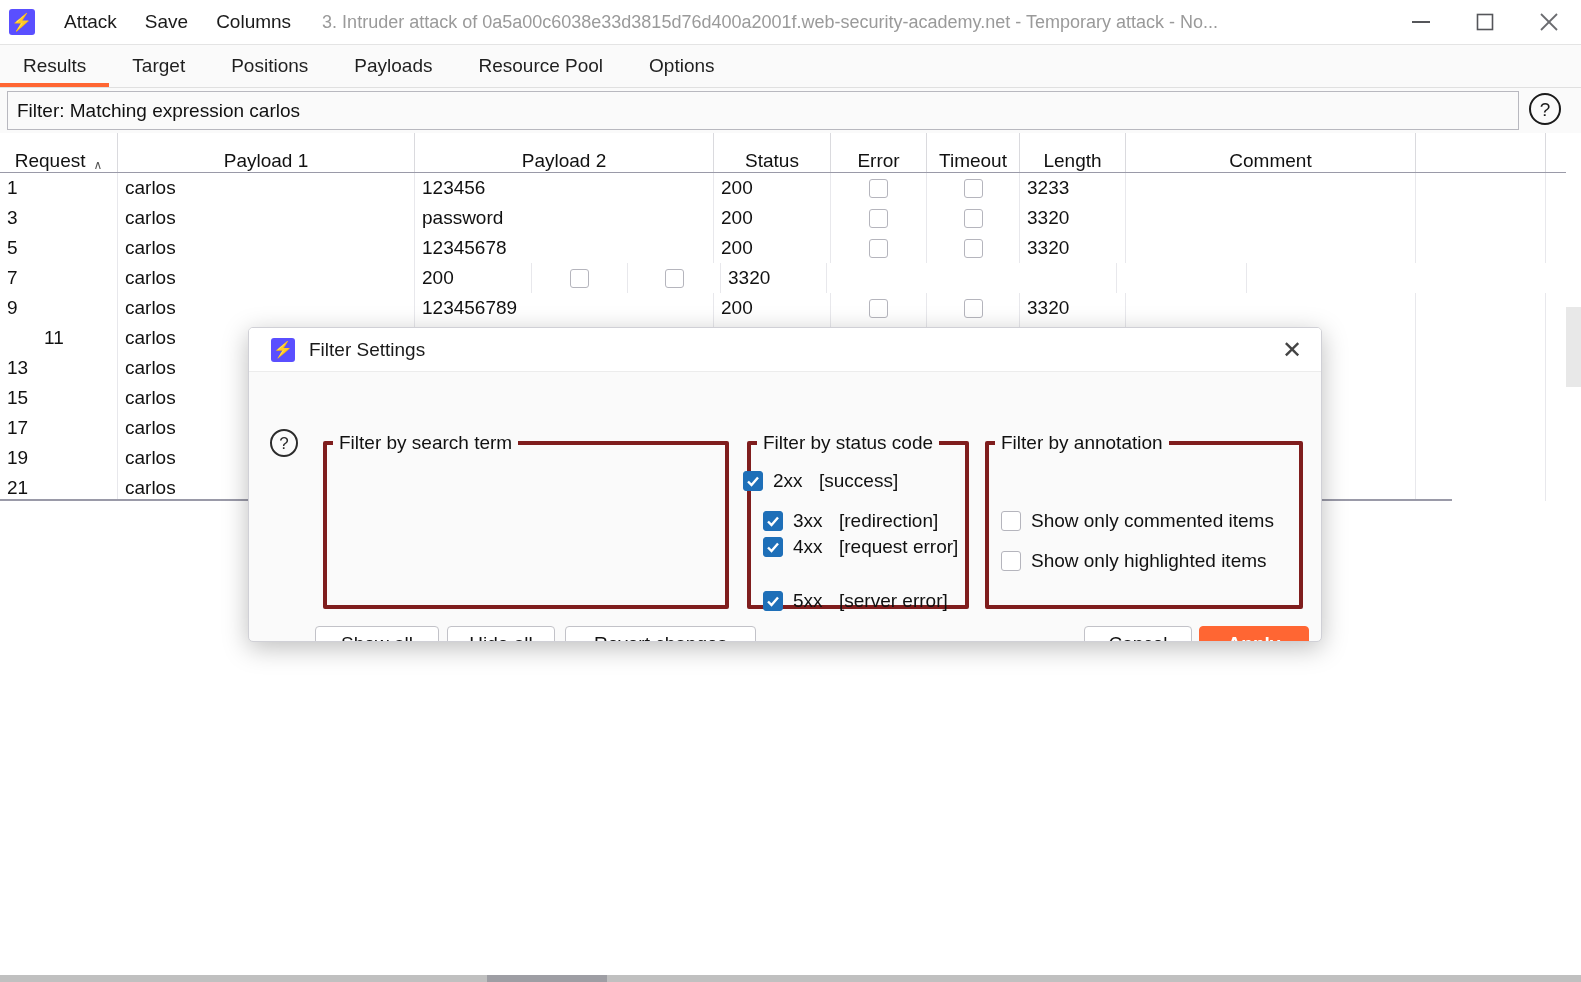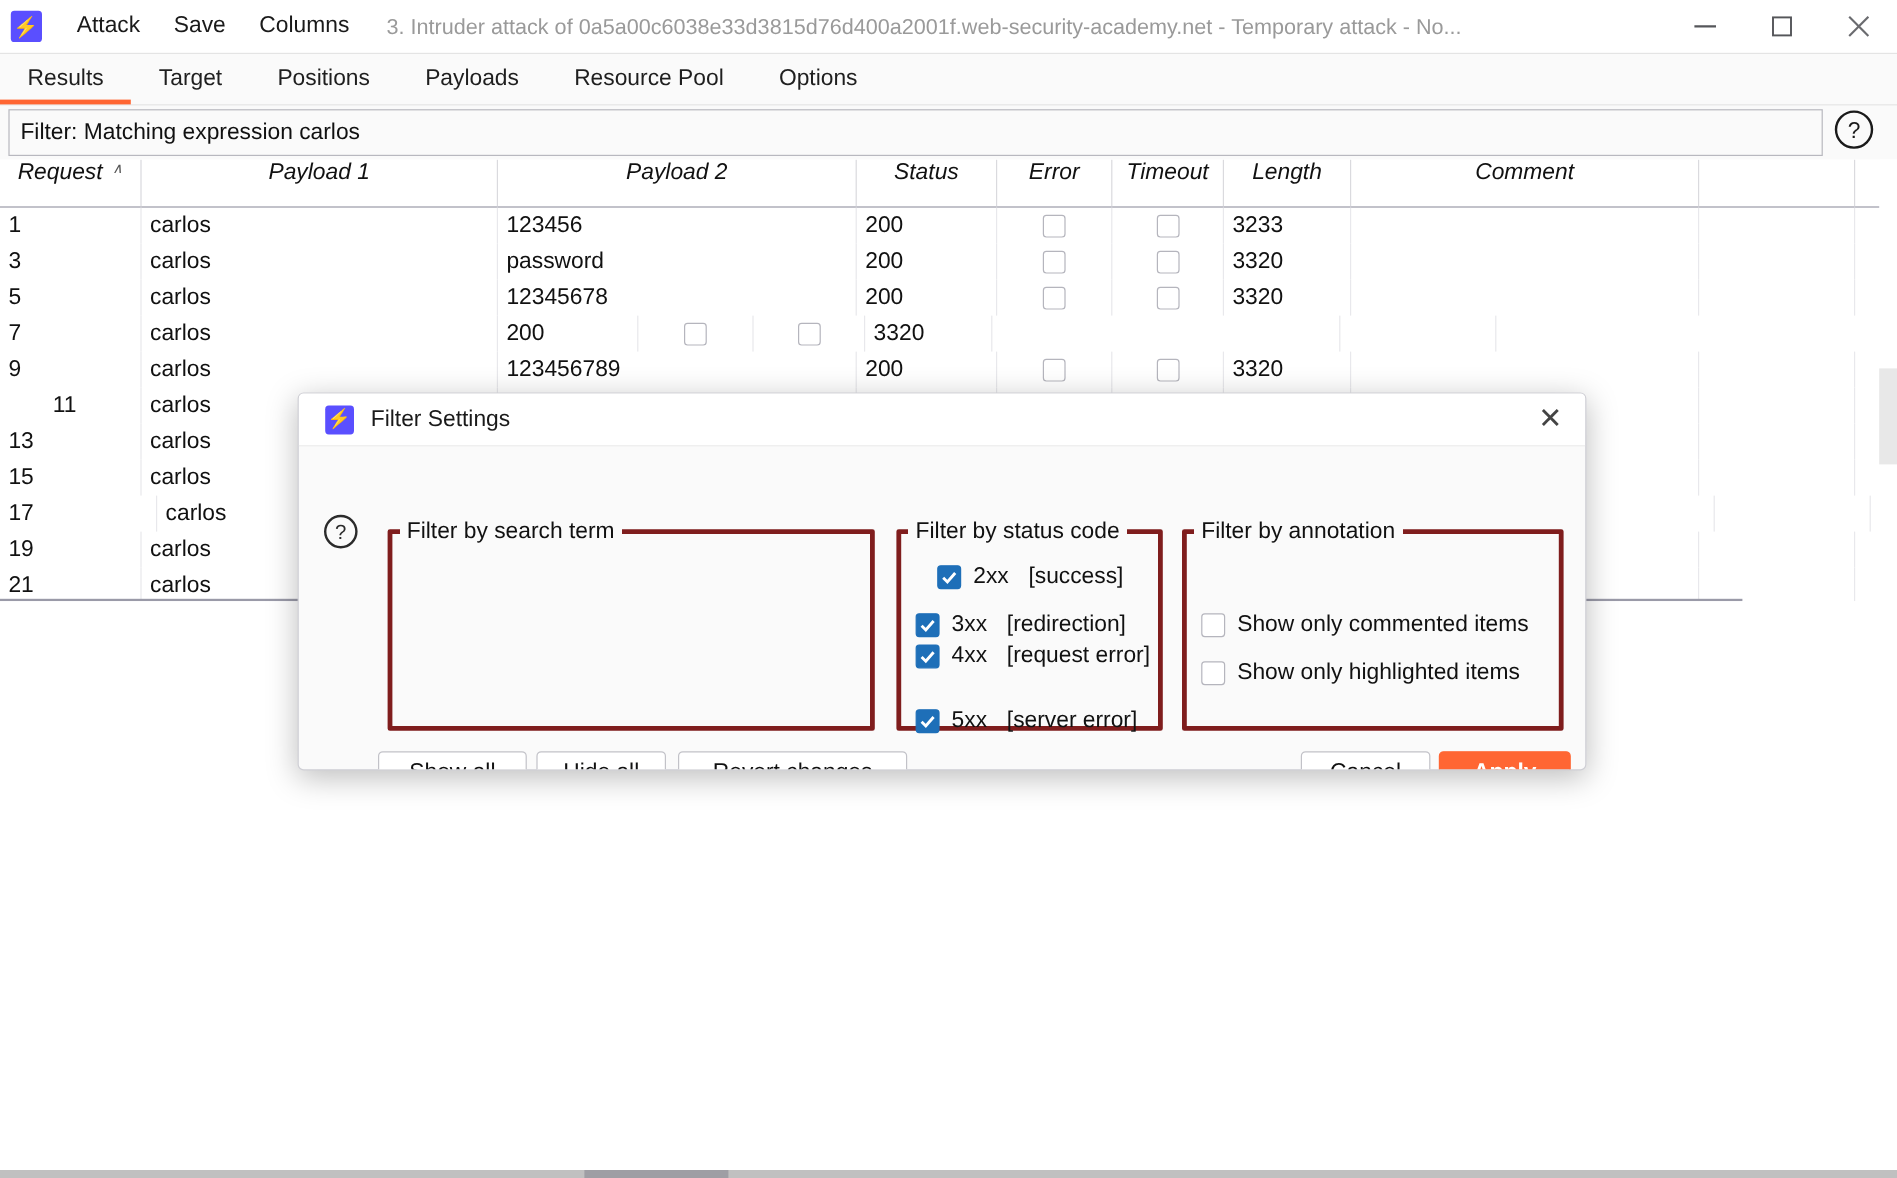--- a/index.html
+++ b/index.html
@@ -80,23 +80,23 @@
   
   #table-wrap {
     position: absolute; left: 0; top: 133px; width: 1581px; height: 368px;
     background: #fff; overflow: hidden;
   }
   #thead {
     display: flex; height: 40px; background: #fff;
     border-bottom: 1px solid #9a9aa8;
   }
   #thead .th {
-    font-size: 19px; color: #111; display: flex; align-items: flex-start;
+    font-size: 19px; color: #111; display: flex; align-items: flex-end;
     justify-content: center; border-right: 1px solid #dadade;
-    position: relative; flex: none; cursor: default; font-style: italic;
+    position: relative; flex: none; cursor: default;
   }
   #thead .th .sortmark { font-size: 12px; margin-left: 8px; color: #555; }
   .trow { display: flex; height: 30px; align-items: center; }
   .trow .td {
     font-size: 19px; color: #111; display: flex; align-items: center;
     border-right: 1px solid #e8e8ec; height: 30px; flex: none;
     cursor: default;
   }
   .td.c-left { padding-left: 7px; justify-content: flex-start; }
   .td.c-center { justify-content: center; }
@@ -416,21 +416,21 @@
           <div class="td c-left" style="width: 297px;">carlos</div>
           <div class="td c-left" style="width: 299px;"></div>
           <div class="td c-left" style="width: 117px;"></div>
           <div class="td c-center" style="width: 96px;"></div>
           <div class="td c-center" style="width: 93px;"></div>
           <div class="td c-left" style="width: 106px;"></div>
           <div class="td c-left" style="width: 290px;"></div>
           <div class="td c-left" style="width: 130px;"></div>
         </div>
         <div class="trow">
-          <div class="td c-left" style="width: 131px;">17</div>
+          <div class="td c-left" style="width: 118px;">17</div>
           <div class="td c-left" style="width: 297px;">carlos</div>
           <div class="td c-left" style="width: 299px;"></div>
           <div class="td c-left" style="width: 117px;"></div>
           <div class="td c-center" style="width: 96px;"></div>
           <div class="td c-center" style="width: 93px;"></div>
           <div class="td c-left" style="width: 106px;"></div>
           <div class="td c-left" style="width: 290px;"></div>
           <div class="td c-left" style="width: 130px;"></div>
         </div>
         <div class="trow">
@@ -483,21 +483,21 @@
       </div>
 
       <fieldset class="grp" id="grp-search">
         <legend>Filter by search term</legend>
       </fieldset>
 
       <fieldset class="grp" id="grp-status">
         <legend>Filter by status code</legend>
       </fieldset>
       <div id="status-cb-host">
-          <div class="cbrow" style="left: 532px; top: 98px;">
+          <div class="cbrow" style="left: 494px; top: 98px;">
             <span class="cb checked">
               <svg width="14" height="14" viewBox="0 0 14 14">
                 <polyline points="2,7.5 5.5,11 12,3.5" fill="none" stroke="#fff" stroke-width="2.4"></polyline>
               </svg>
             </span>
             <span class="code">2xx</span>
             <span>[success]</span>
           </div>
           <div class="cbrow" style="left: 514px; top: 138px;">
             <span class="cb checked">

